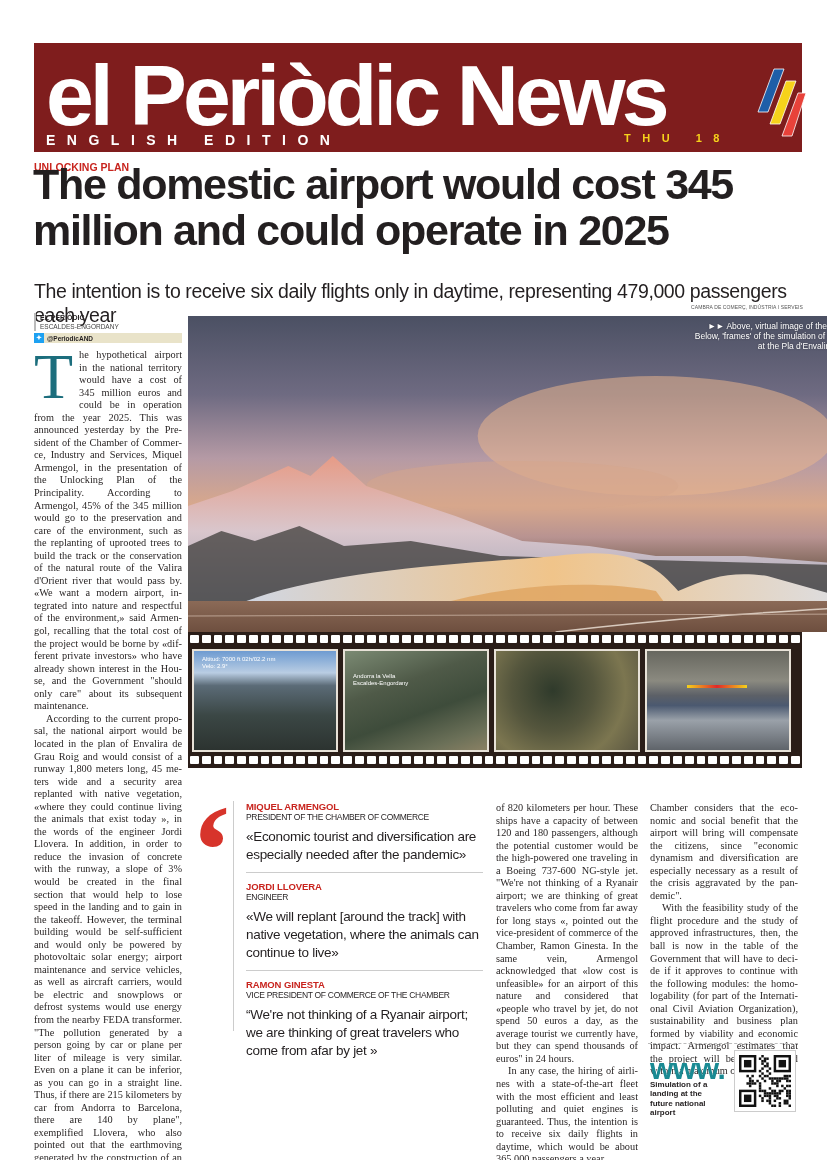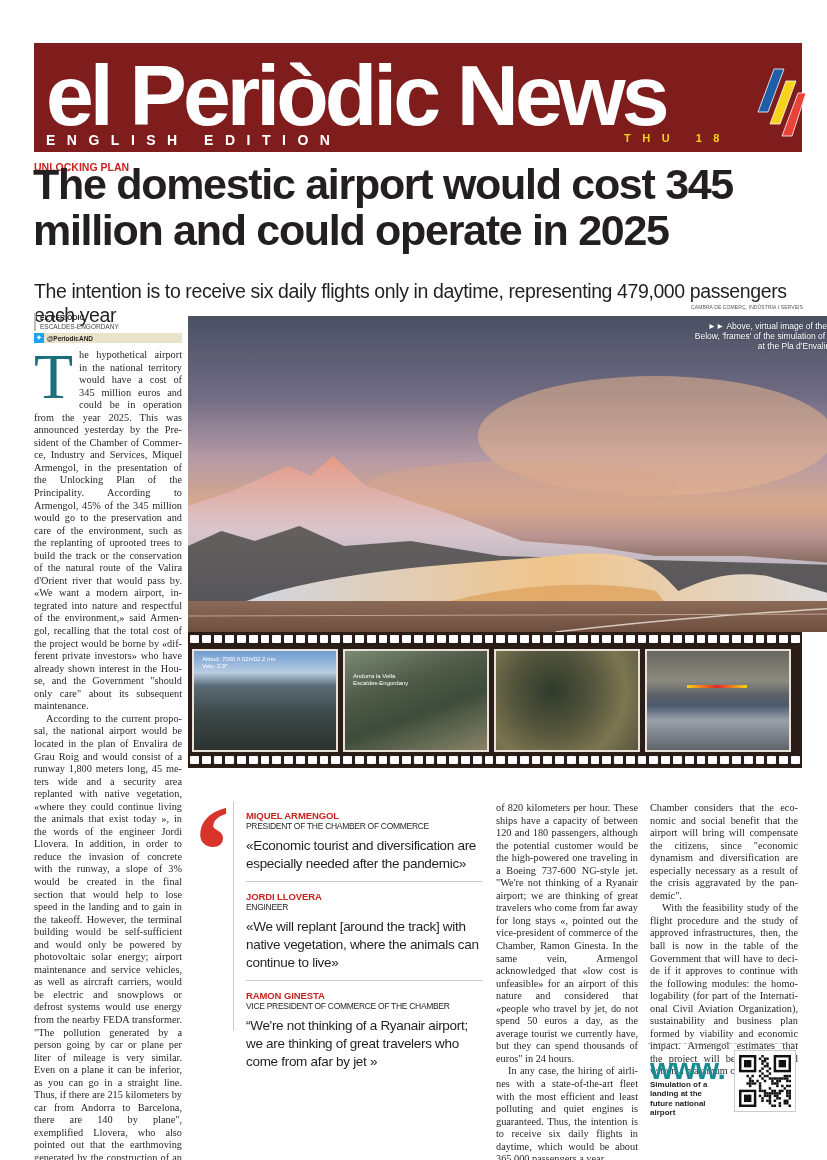--- a/index.html
+++ b/index.html
@@ -42,21 +42,21 @@
   .sprockets { position: absolute; left: 2px; width: 610px; height: 9px; display: flex; gap: 3px; }
   .sprockets span { flex: 1; background: #fff; height: 8px; border-radius: 1px; }
   .frame { position: absolute; top: 17px; width: 146px; height: 103px; border: 2px solid #e8e2d8; overflow: hidden; }
   .frame-label { position: absolute; left: 8px; top: 5px; font-size: 6px; color: #fff; line-height: 7px; }
 
   
   .quote-mark { position: absolute; left: 190px; top: 800px; font-family: "Liberation Serif", serif; font-size: 130px; line-height: 100px; color: #d7342b; font-weight: 700; }
   .quotes { position: absolute; left: 233px; top: 801px; width: 250px; border-left: 1px solid #ccc; padding-left: 12px; height: 230px; }
   .q { padding-bottom: 8px; border-bottom: 1px solid #ccc; margin-bottom: 8px; }
   .q:last-child { border-bottom: none; }
-  .q-name { font-size: 9.5px; font-weight: 700; color: #c8241e; line-height: 11px; letter-spacing: -0.1px; margin-top: 9px; }
+  .q-name { font-size: 9.5px; font-weight: 700; color: #c8241e; line-height: 11px; letter-spacing: -0.1px; }
   .q-role { font-size: 8.5px; color: #231f20; line-height: 10px; letter-spacing: -0.3px; margin-bottom: 6px; }
   .q-text { font-size: 13.5px; line-height: 18px; color: #231f20; letter-spacing: -0.3px; }
 
   
   .www-box { position: absolute; left: 648px; top: 1043px; width: 150px; height: 72px; border-top: 1px dashed #bbb; }
   .www { position: absolute; left: 2px; top: 8px; font-size: 30px; font-weight: 700; color: #1a8a93; letter-spacing: -0.5px; }
   .www-desc { position: absolute; left: 2px; top: 36px; width: 70px; font-size: 8px; line-height: 9.3px; font-weight: 700; color: #231f20; }
   .qr { position: absolute; left: 86px; top: 6px; width: 62px; height: 62px; border: 1px solid #ccc; background: #fff; padding: 4px; }
 </style>
 </head>

